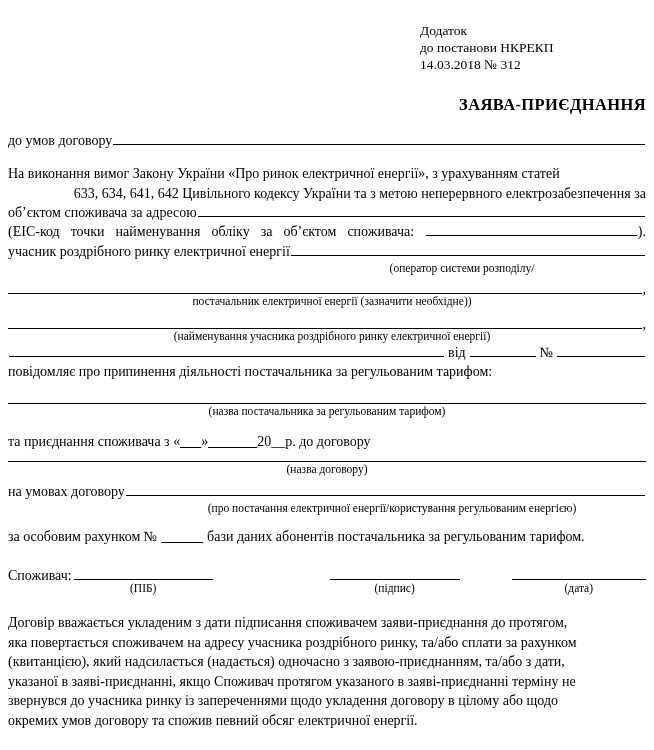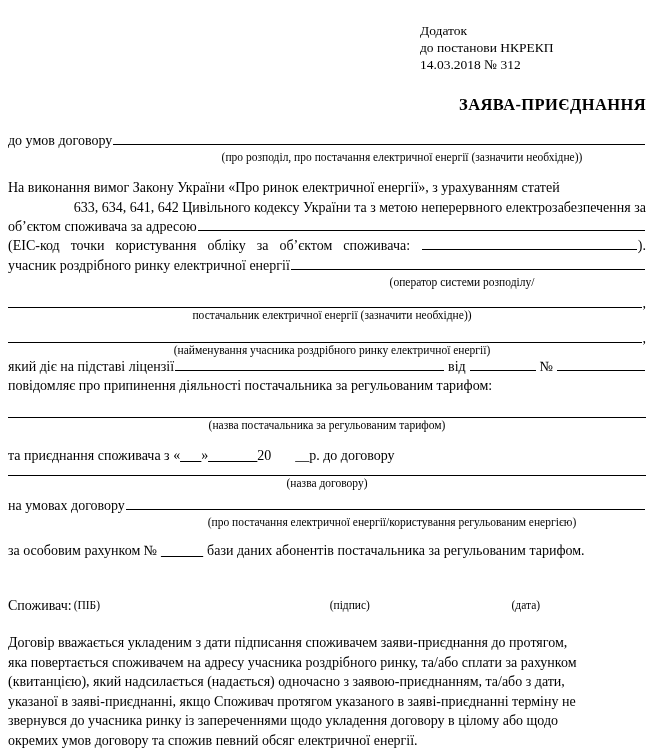--- a/index.html
+++ b/index.html
@@ -91,24 +91,24 @@
     letter-spacing: 0px;
   }
   .eic-word { margin-right: 11px; }
 
   
   .sign-row {
     display: flex;
     align-items: baseline;
     font-size: 14px;
     line-height: 19px;
-    margin-top: 18px;
+    margin-top: 2px;
   }
   .sign-label { white-space: nowrap; margin-right: 2px; }
-  .sign-slot { display: flex; }
+  .sign-slot { display: flex; flex-direction: column; }
   .sign-slot .sig-rule {
     border-bottom: 1.4px solid #000;
     height: 12px;
   }
   .sign-slot .caption { margin-top: 1px; }
   .gap-6 { height: 6px; }
   .gap-10 { height: 10px; }
   .gap-12 { height: 12px; }
   .gap-14 { height: 14px; }
   .gap-16 { height: 16px; }
@@ -127,38 +127,37 @@
   </div>
 
   <div class="doc-title">ЗАЯВА-ПРИЄДНАННЯ</div>
 
   <div class="gap-16"></div>
 
   <div class="row">
     <span class="txt">до умов договору</span>
     <span class="rule"></span>
   </div>
-  <div class="caption" style="padding-left:150px;">(про розподіл, про постачання електричної енергії (зазначити необхідне))</div>
 
   <div class="gap-14"></div>
 
   <div>
     <div class="txt" style="font-size:14px;line-height:19.5px;">На виконання вимог Закону України «Про ринок електричної енергії», з урахуванням статей</div>
     <div class="txt" style="font-size:14px;line-height:19.5px;text-align:right;">633, 634, 641, 642 Цивільного кодексу України та з метою неперервного електрозабезпечення за</div>
   </div>
 
   <div class="row">
     <span class="txt">об’єктом споживача за адресою</span>
     <span class="rule"></span>
   </div>
 
   <div class="eic-line">
     <span class="eic-word">(ЕІС-код</span>
     <span class="eic-word">точки</span>
-    <span class="eic-word">користування</span>
+    <span class="eic-word">найменування</span>
     <span class="eic-word">обліку</span>
     <span class="eic-word">за</span>
     <span class="eic-word">об’єктом</span>
     <span class="eic-word">споживача:</span>
     <span class="rule"></span>
     <span class="txt">).</span>
   </div>
 
   <div class="row">
     <span class="txt">учасник роздрібного ринку електричної енергії</span>
@@ -176,21 +175,20 @@
 
   <div class="gap-12"></div>
 
   <div class="long-rule-row">
     <span class="long-rule"></span>
     <span class="tail-mark">,</span>
   </div>
   <div class="caption" style="padding-left:10px;">(найменування учасника роздрібного ринку електричної енергії)</div>
 
   <div class="row">
-    <span class="txt">який діє на підставі ліцензії</span>
     <span class="rule" style="flex:1 1 56%;"></span>
     <span class="txt" style="padding:0 3px;">від</span>
     <span class="rule" style="flex:0 0 66px;"></span>
     <span class="txt" style="padding:0 3px;">№</span>
     <span class="rule" style="flex:0 0 88px;"></span>
   </div>
 
   <div class="txt" style="font-size:14px;line-height:19.5px;">повідомляє про припинення діяльності постачальника за регульованим тарифом:</div>
 
   <div class="gap-22"></div>
@@ -201,21 +199,21 @@
   <div class="caption">(назва постачальника за регульованим тарифом)</div>
 
   <div class="gap-14"></div>
 
   <div class="row">
     <span class="txt">та приєднання споживача з «</span>
     <span class="txt" style="text-decoration:underline;">___</span>
     <span class="txt">»</span>
     <span class="txt" style="text-decoration:underline;">_______</span>
     <span class="txt">20</span>
-    <span class="txt" style="margin-left:24px;">__</span>
+    <span class="txt" style="">__</span>
     <span class="txt"> р. до договору</span>
   </div>
 
   <div class="gap-10"></div>
 
   <div class="long-rule-row">
     <span class="long-rule"></span>
   </div>
   <div class="caption">(назва договору)</div>
 

